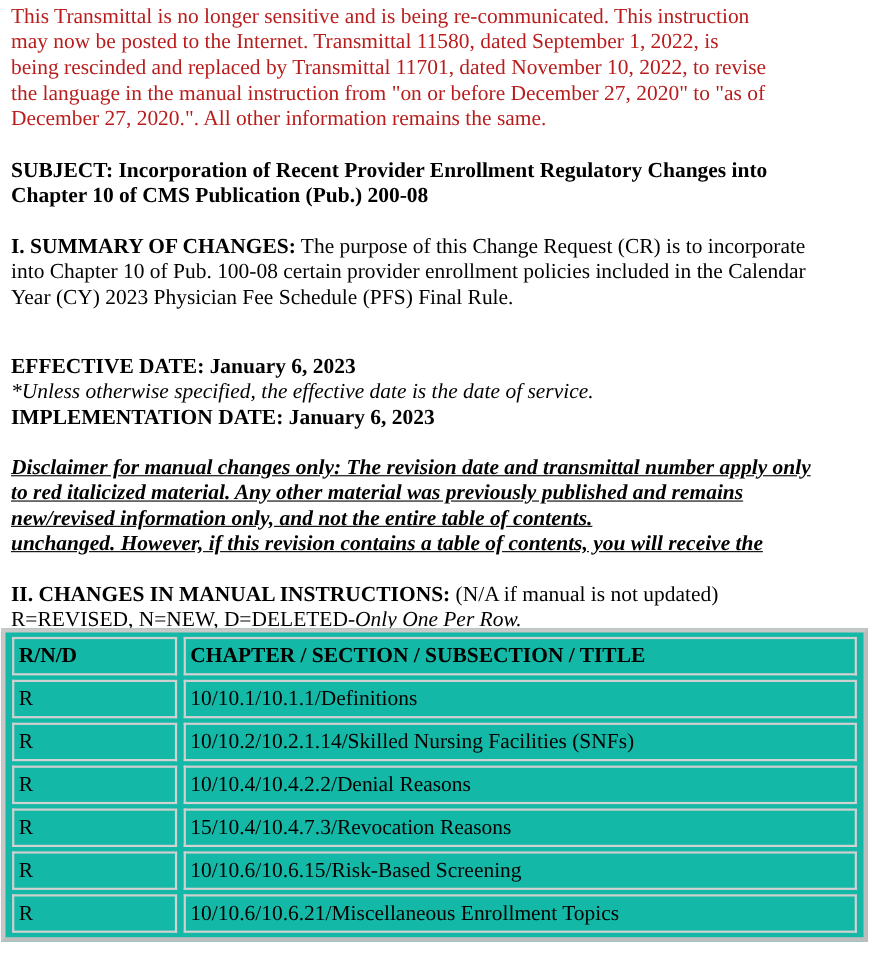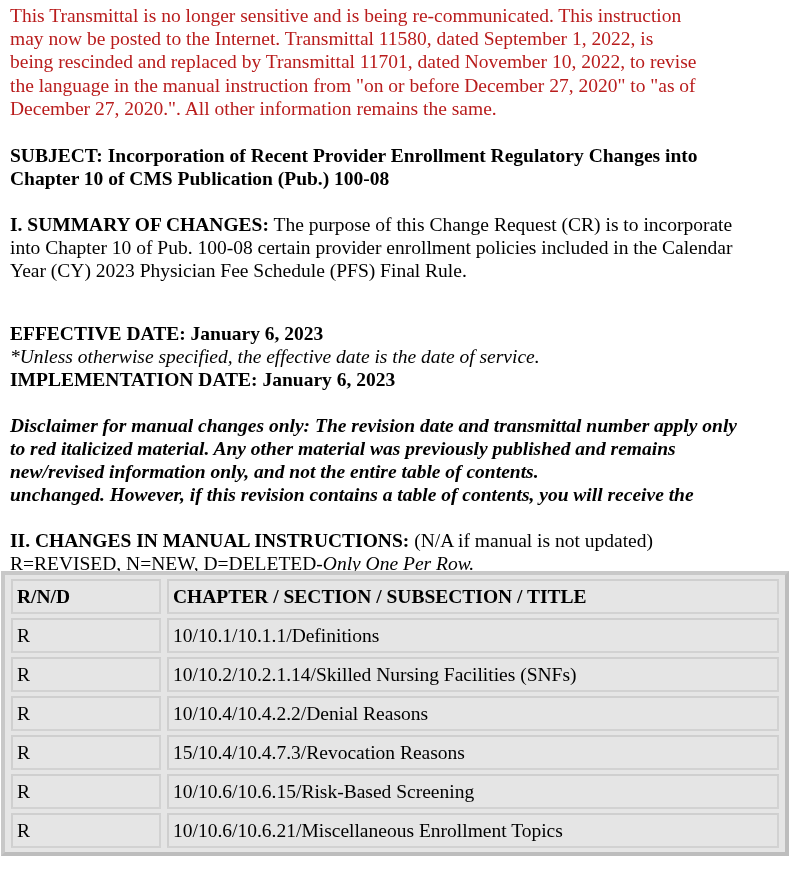--- a/index.html
+++ b/index.html
@@ -26,38 +26,38 @@
       font-weight: normal;
       margin: 0;
       line-height: 23.2px;
     }
     .block {
       margin: 0;
     }
     .subject { margin-top: 24px; }
     .summary { margin-top: 23px; }
     .effective { margin-top: 40px; }
-    .disclaimer { margin-top: 23px; font-weight: bold; font-style: italic; }
+    .disclaimer { margin-top: 23px; font-weight: bold; font-style: italic; text-decoration: underline; }
     .changes { margin-top: 23px; }
     b, .bold { font-weight: bold; }
     i, .ital { font-style: italic; }
     .line { display: block; }
 
     table.manual {
       position: absolute;
       left: 1px;
       top: 571px;
       width: 788px;
       border-collapse: separate;
       border-spacing: 6px 4px;
       border: 4px solid #c8c8c8;
       border-right-color: #bdbdbd;
       border-bottom-color: #bdbdbd;
       padding: 0;
-      background: #e5e5e5;
+      background: #14b8a6;
       font-size: 19.5px;
       box-sizing: border-box;
     }
     table.manual td, table.manual th {
       border: 2px solid #d2d2d2;
       border-top-color: #cfcfcf;
       border-left-color: #cfcfcf;
       text-align: left;
       vertical-align: middle;
       padding: 0 4px 0 4px;
@@ -77,21 +77,21 @@
   <p class="notice block">
     <span class="line">This Transmittal is no longer sensitive and is being re-communicated. This instruction</span>
     <span class="line">may now be posted to the Internet. Transmittal 11580, dated September 1, 2022, is</span>
     <span class="line">being rescinded and replaced by Transmittal 11701, dated November 10, 2022, to revise</span>
     <span class="line">the language in the manual instruction from "on or before December 27, 2020" to "as of</span>
     <span class="line">December 27, 2020.". All other information remains the same.</span>
   </p>
 
   <p class="block subject bold">
     <span class="line">SUBJECT: Incorporation of Recent Provider Enrollment Regulatory Changes into</span>
-    <span class="line">Chapter 10 of CMS Publication (Pub.) 100-08</span>
+    <span class="line">Chapter 10 of CMS Publication (Pub.) 200-08</span>
   </p>
 
   <p class="block summary">
     <span class="line"><b>I. SUMMARY OF CHANGES:</b><span> The purpose of this Change Request (CR) is to incorporate</span></span>
     <span class="line">into Chapter 10 of Pub. 100-08 certain provider enrollment policies included in the Calendar</span>
     <span class="line">Year (CY) 2023 Physician Fee Schedule (PFS) Final Rule.</span>
   </p>
 
   <p class="block effective">
     <span class="line bold"><span>EFFECTIVE DATE:</span><span> January 6, 2023</span></span>

